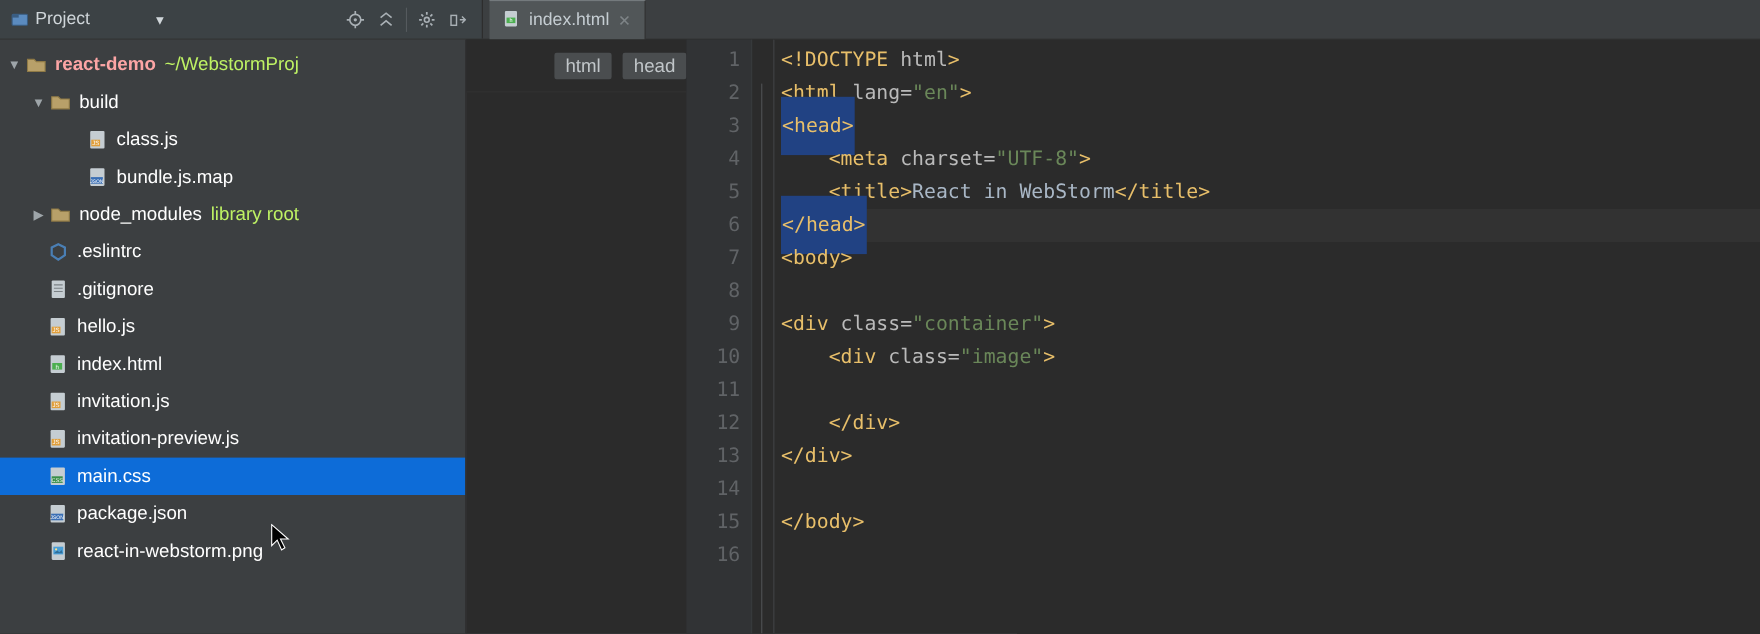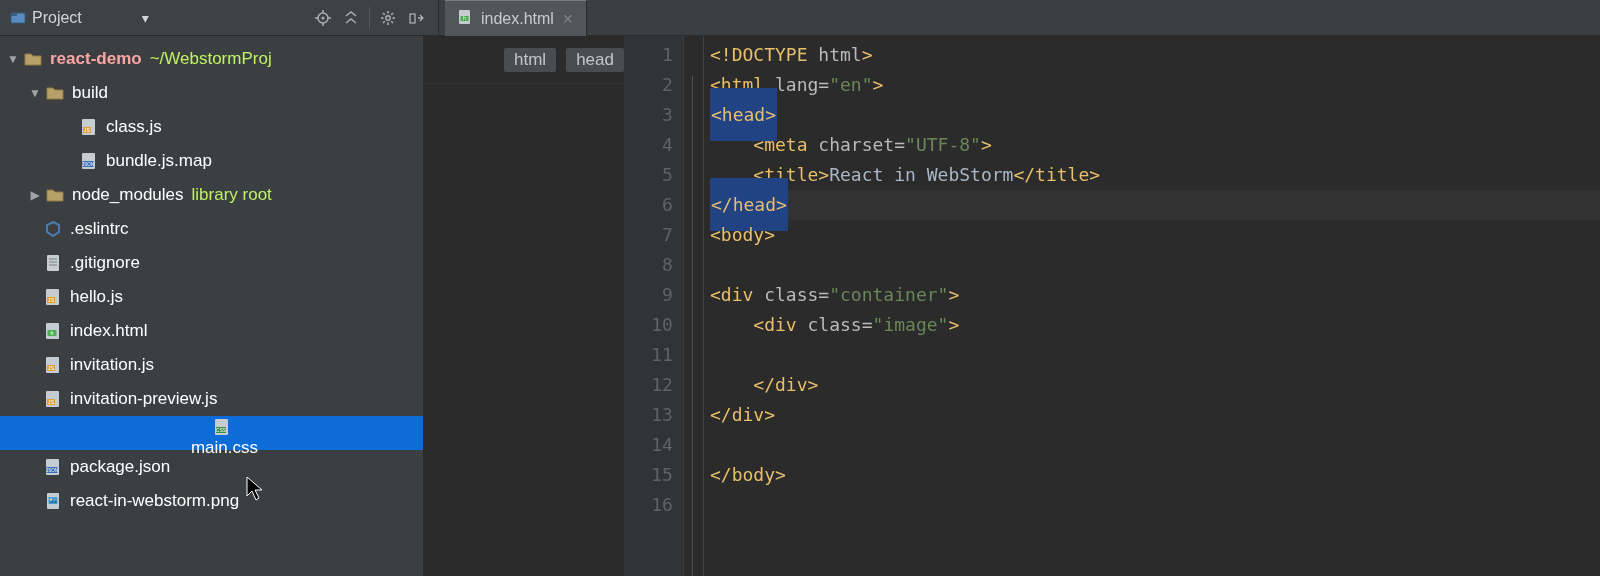--- a/index.html
+++ b/index.html
@@ -104,21 +104,21 @@
   }
   .tree-row .file-icon {
     width: 22px; height: 22px;
     margin-right: 6px;
     display: inline-flex; align-items: center; justify-content: center;
     flex-shrink: 0;
   }
   .tree-row .label { color: #ffffff; }
   .tree-row .label.bold { font-weight: bold; color: #fca5a5; }
   .tree-row .hint { color: #bef264; margin-left: 8px; }
-  .tree-row.selected { background: #0d6cd8; flex-direction: column; }
+  .tree-row.selected { background: #0d6cd8; }
   .tree-row.selected .label { color: #ffffff; }
   .tree-row.selected .file-icon svg * { }
   .indent-0 { padding-left: 4px; }
   .indent-1 { padding-left: 26px; }
   .indent-2 { padding-left: 62px; }
   .no-arrow { padding-left: 16px; display:inline-block; }
   
   .mouse-cursor {
     position: absolute;
     left: 246px; top: 476px;

